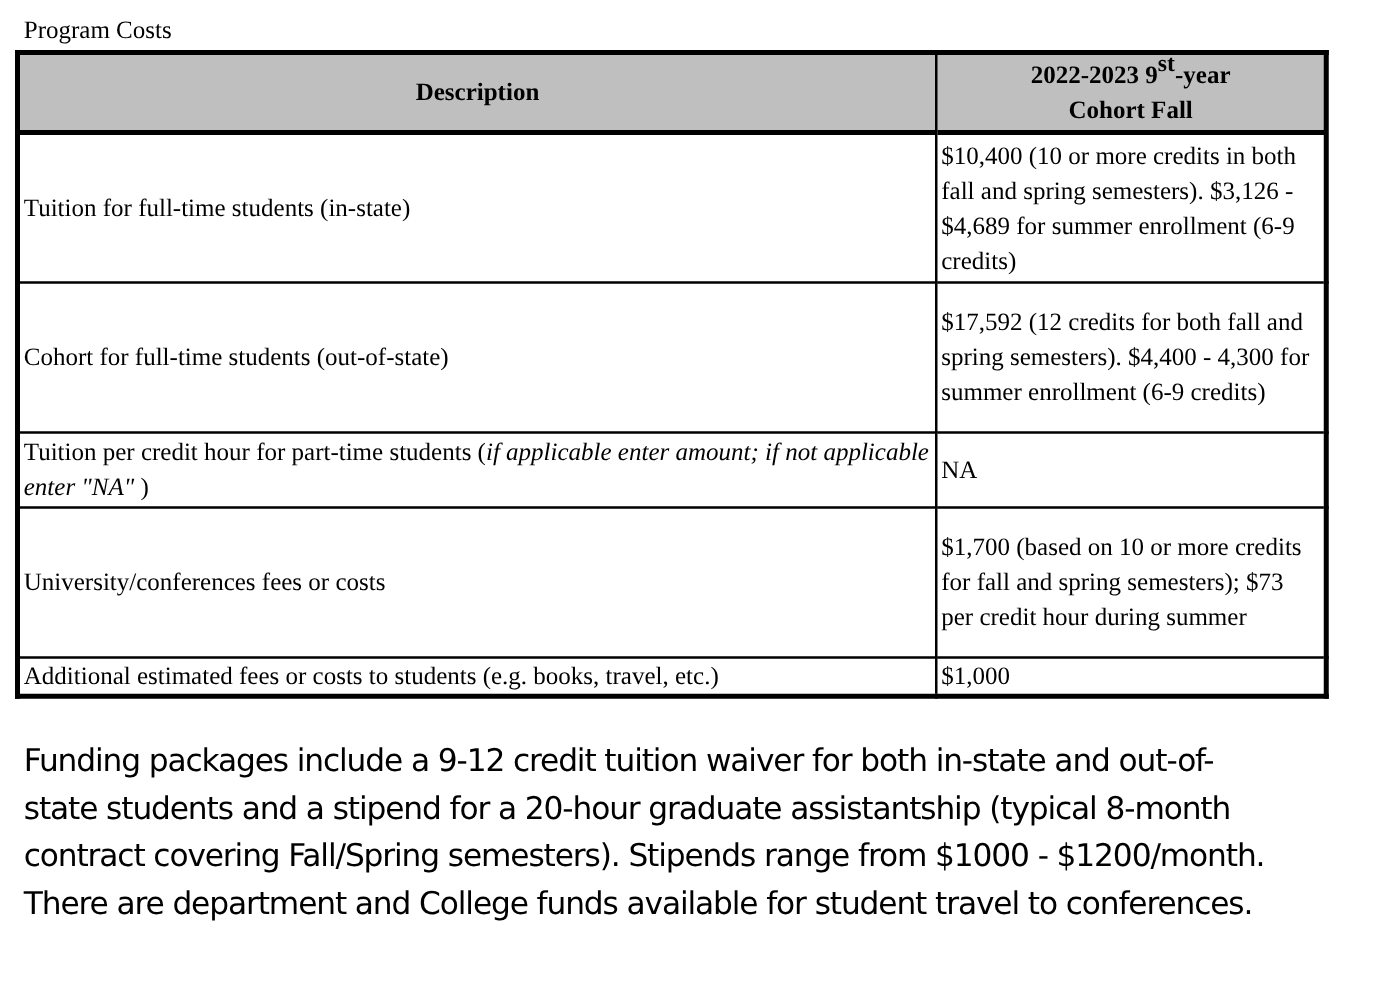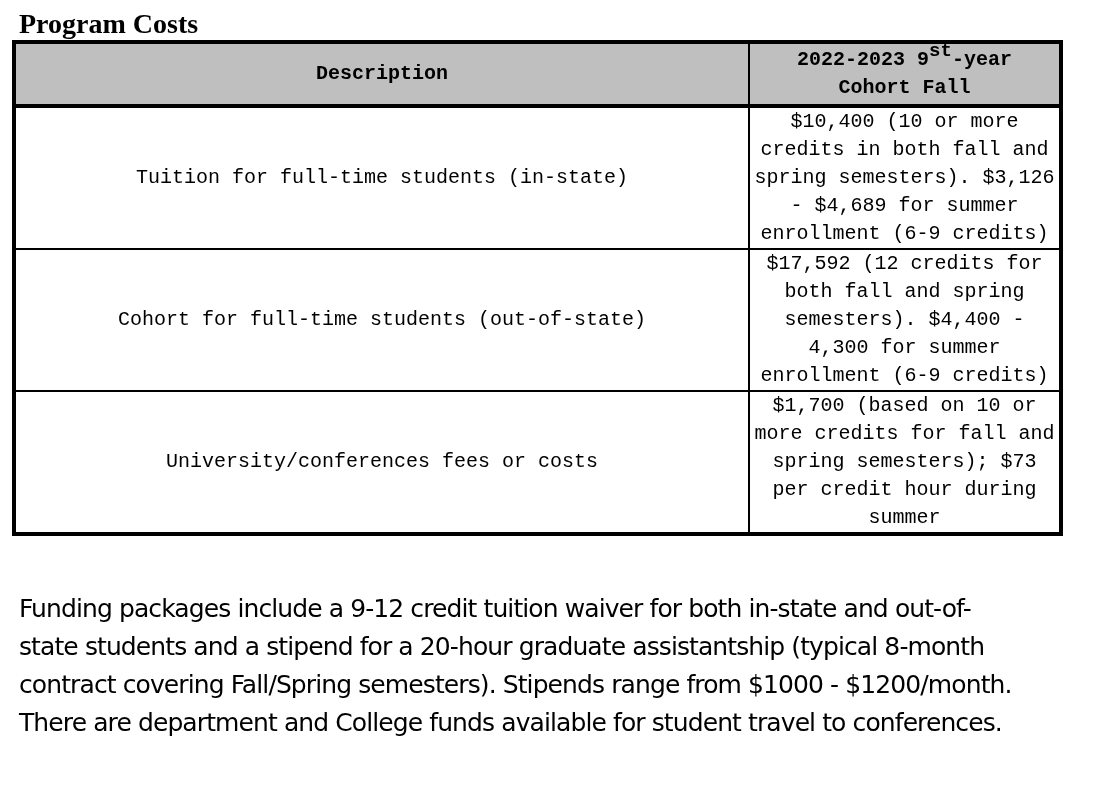--- a/index.html
+++ b/index.html
@@ -1,35 +1,35 @@
 <!DOCTYPE html>
 <html><head>
   <meta charset="utf-8">
   <style>
     html, body { margin: 0; padding: 0; background: #ffffff; }
     body { width: 1098px; height: 786px; position: relative; overflow: hidden; color: #000; }
     .title {
       position: absolute; left: 19px; top: 8px;
-      font-family: "Liberation Serif", serif; font-weight: bold; font-size: 28px;
+      font-family: "Liberation Serif", serif; font-weight: normal; font-size: 20px;
       line-height: 32px;
     }
     table.costs {
       position: absolute; left: 12px; top: 40px;
       width: 1051px; border-collapse: collapse;
       border: 4px solid #000;
-      font-family: Liberation Mono, monospace; font-size: 20px; line-height: 28px;
+      font-family: Liberation Serif, serif; font-size: 20px; line-height: 28px;
     }
     table.costs th {
       background: #bfbfbf; font-weight: bold; text-align: center;
       border: 2px solid #000; border-bottom: 4px solid #000; padding: 0;
       height: 60px;
     }
     table.costs td { border: 2px solid #000; padding: 0 3px; vertical-align: middle; }
-    td.desc { text-align: center; width: 726px; }
-    td.cost { text-align: center; }
+    td.desc { text-align: left; width: 726px; }
+    td.cost { }
     sup { font-size: 19px; line-height: 0; position: relative; top: -1px; }
     .paragraph {
       position: absolute; left: 19px; top: 590px; width: 1000px;
       font-family: "DejaVu Sans", sans-serif; font-size: 25px; line-height: 38px;
       letter-spacing: -0.9px;
     }
   </style>
 </head>
 <body>
 
@@ -47,20 +47,28 @@
   </thead>
   <tbody>
     <tr style="height:120px;">
       <td class="desc">Tuition for full-time students (in-state)</td>
       <td class="cost">$10,400 (10 or more credits in both fall and spring semesters). $3,126 - $4,689 for summer enrollment (6-9 credits)</td>
     </tr>
     <tr style="height:120px;">
       <td class="desc">Cohort for full-time students (out-of-state)</td>
       <td class="cost">$17,592 (12 credits for both fall and spring semesters). $4,400 - 4,300 for summer enrollment (6-9 credits)</td>
     </tr>
+    <tr style="height:60px;">
+      <td class="desc"><span>Tuition per credit hour for part-time students (</span><i>if applicable enter amount; if not applicable enter "NA"</i><span> )</span></td>
+      <td class="cost">NA</td>
+    </tr>
     <tr style="height:120px;">
       <td class="desc">University/conferences fees or costs</td>
       <td class="cost">$1,700 (based on 10 or more credits for fall and spring semesters); $73 per credit hour during summer</td>
+    </tr>
+    <tr style="height:28px;">
+      <td class="desc">Additional estimated fees or costs to students (e.g. books, travel, etc.)</td>
+      <td class="cost">$1,000</td>
     </tr>
   </tbody>
 </table>
 
 <div class="paragraph">Funding packages include a 9-12 credit tuition waiver for both in-state and out-of-state students and a stipend for a 20-hour graduate assistantship (typical 8-month contract covering Fall/Spring semesters). Stipends range from $1000 - $1200/month. There are department and College funds available for student travel to conferences.</div>
 
 </body></html>

